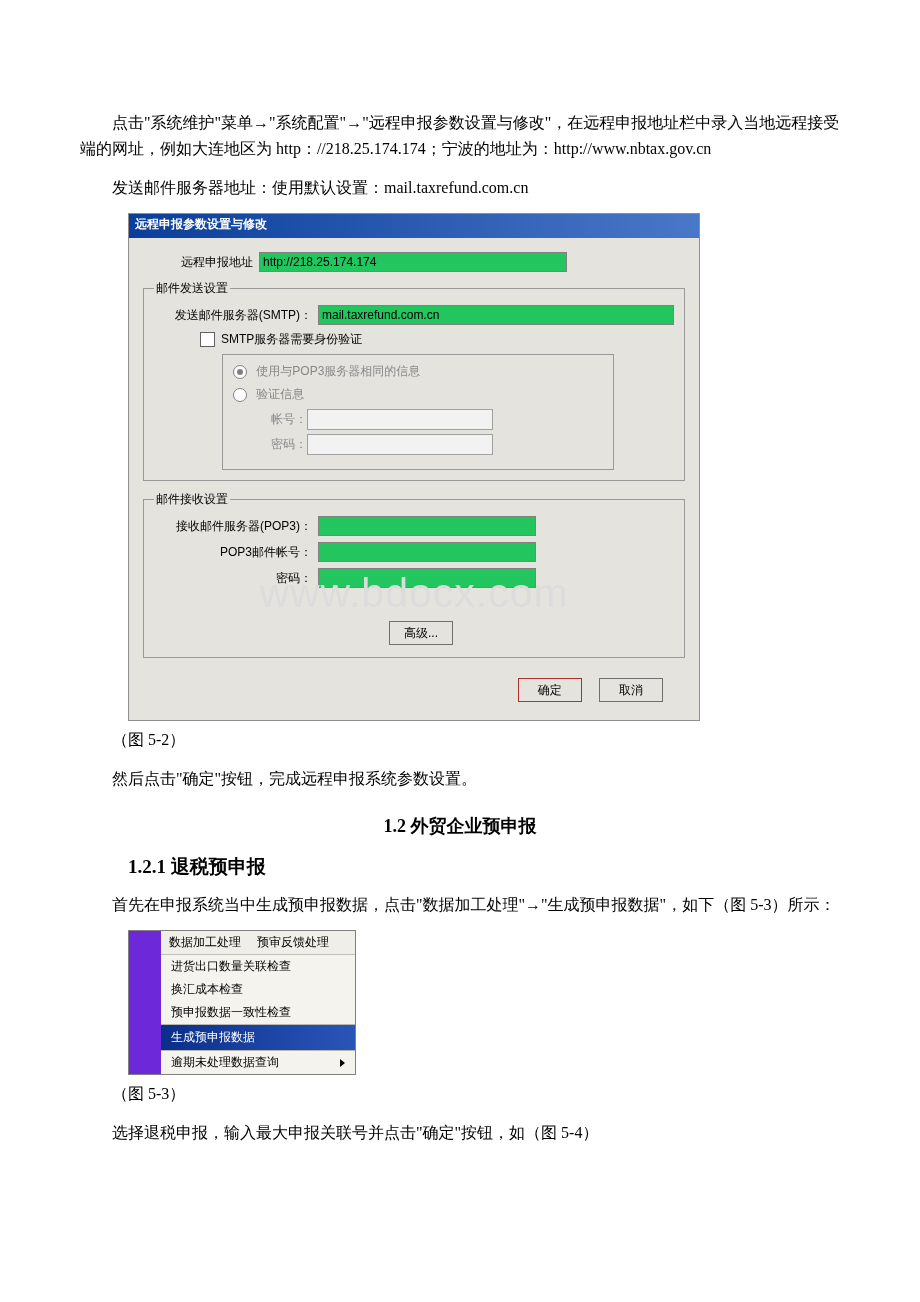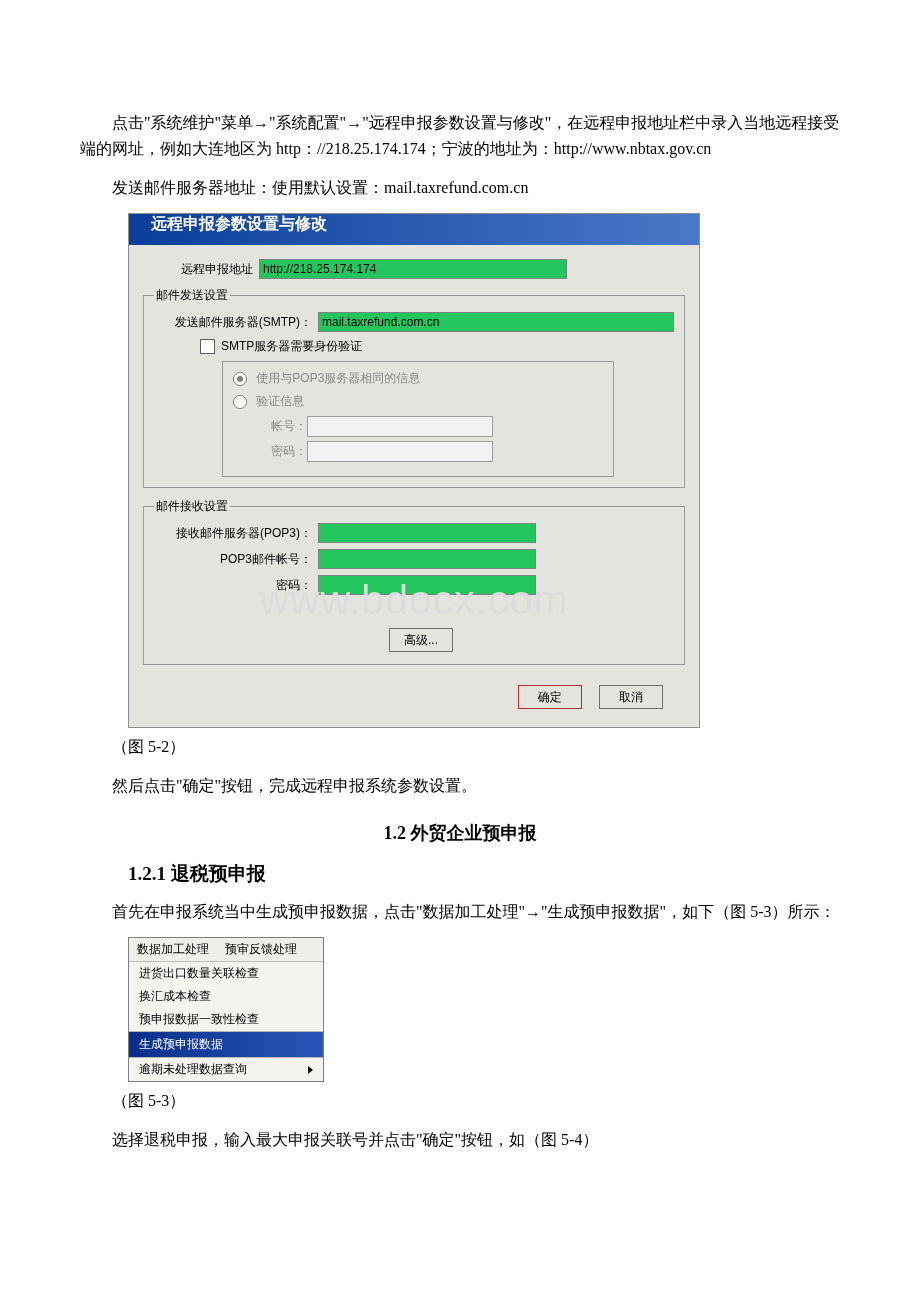--- a/index.html
+++ b/index.html
@@ -22,27 +22,27 @@
   .dialog {
     width: 570px;
     margin: 10px 0 6px 48px;
     background: #e4e3dd;
     border: 1px solid #8e8e8e;
     font-family: "SimSun","宋体",sans-serif;
     font-size: 12px;
     color: #000;
   }
   .titlebar {
-    height: 31px;
+    height: 24px;
     line-height: 20px;
-    padding: 0 22px;
+    padding: 0 6px;
     background: linear-gradient(to right, #0a3e9a, #4a78c8);
     color: #fff;
     font-weight: bold;
-    font-size: 16px;
+    font-size: 12px;
   }
   .dialog-body {
     padding: 14px 14px 10px 14px;
   }
   .row {
     display: flex;
     align-items: center;
     margin-bottom: 6px;
   }
   .lbl {
@@ -159,22 +159,23 @@
   h3.sub {
     font-size: 19px;
     margin: 0 0 12px 48px;
     font-family: "SimSun","宋体",serif;
   }
   
   .menu {
     width: 194px;
     margin: 4px 0 6px 48px;
     border: 1px solid #808080;
-    background: #fde047;
-    font-size: 12px;
+    background: #6d28d9;
+    font-size: 12px;
+    padding-left: 32px;
   }
   .menu-head {
     display: flex;
     background: #efeee8;
     border-bottom: 1px solid #c0c0b8;
   }
   .menu-head div {
     padding: 3px 8px;
   }
   .menu-panel {

